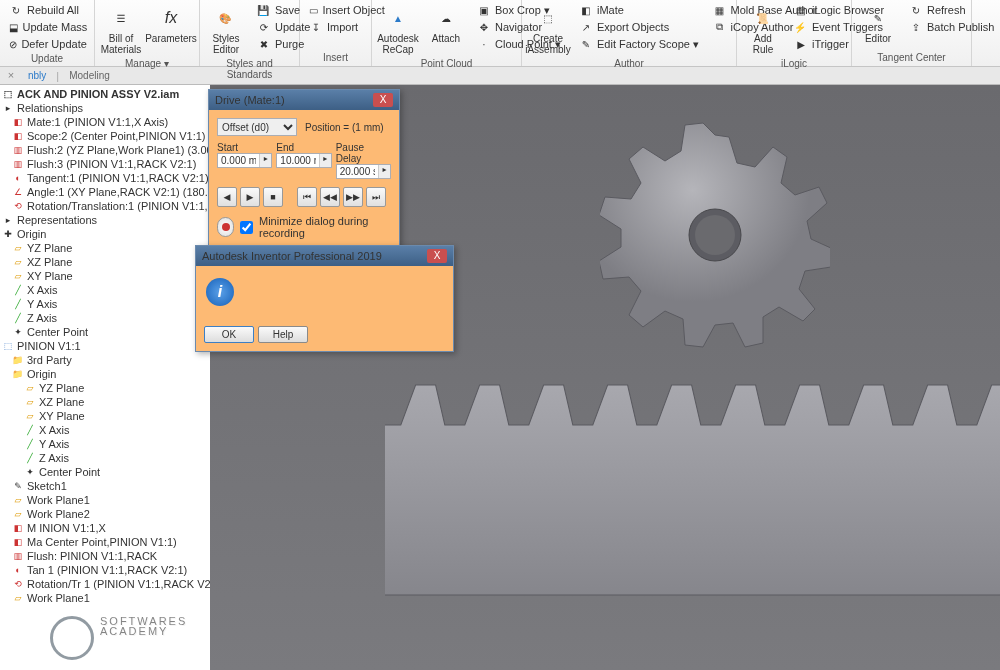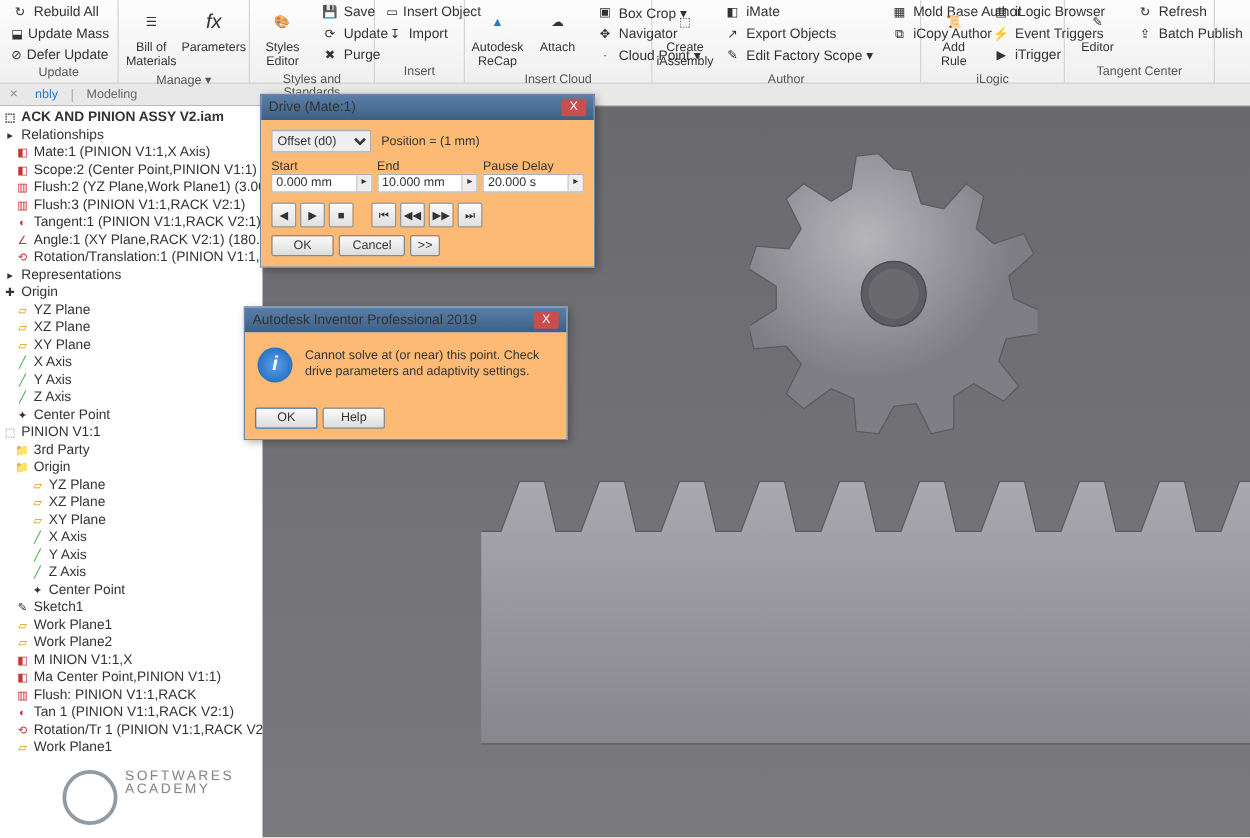--- a/index.html
+++ b/index.html
@@ -24,21 +24,21 @@
 .tnode .tico{width:12px;height:12px;flex-shrink:0;display:inline-flex;align-items:center;justify-content:center;font-size:9px}
 .tnode.bold{font-weight:bold}
 .ind1{padding-left:12px}.ind2{padding-left:24px}
 .viewport{flex:1;background:linear-gradient(#6a6a6e,#7a7a7e);position:relative}
 .gear{position:absolute;left:390px;top:35px}
 .rack{position:absolute;left:175px;top:280px}
 .dlg{position:absolute;background:#f0f0f0;border:1px solid #6b8aad;box-shadow:2px 2px 6px rgba(0,0,0,.3)}
 .dlg-title{background:linear-gradient(#5a7fa8,#3d5f85);color:#fff;font-size:11px;padding:3px 6px;display:flex;justify-content:space-between;align-items:center}
 .dlg-title .x{background:#c94f4f;color:#fff;width:20px;height:14px;text-align:center;line-height:14px;border-radius:2px;cursor:pointer;font-size:10px}
 .dlg-body{padding:8px;background:#fdba74}
-.dlg1{left:208px;top:75px;width:268px}
+.dlg1{left:208px;top:89px;width:192px}
 .dlg1 select{width:80px;font-size:10px;height:18px;border:1px solid #abadb3}
 .dlg1 .pos{font-size:10px;margin-left:8px}
 .dlg1 .flds{display:flex;gap:4px;margin-top:6px}
 .dlg1 .fld{flex:1}
 .dlg1 .fld label{font-size:10px;display:block}
 .dlg1 .fwrap{display:flex;border:1px solid #abadb3;background:#fff}
 .dlg1 .fwrap input{border:none;flex:1;width:100%;font-size:10px;padding:1px 3px;outline:none}
 .dlg1 .fwrap .ar{width:12px;text-align:center;background:#eee;border-left:1px solid #ccc;font-size:8px;cursor:pointer}
 .pbtns{display:flex;gap:3px;margin-top:8px;align-items:center}
 .pbtn{width:20px;height:20px;border:1px solid #999;background:linear-gradient(#fafafa,#e0e0e0);display:flex;align-items:center;justify-content:center;font-size:9px;cursor:pointer;border-radius:2px}
@@ -149,21 +149,21 @@
         <div class="rbtn-sm" style="color:#999">
             <span class="ico">✥</span>
             <span>Navigator</span>
           </div>
         <div class="rbtn-sm" style="color:#999">
             <span class="ico">·</span>
             <span>Cloud Point ▾</span>
           </div>
       </div>
     </div>
-    <div class="rgroup-label">Insert Cloud</div>
+    <div class="rgroup-label">Point Cloud</div>
   </div>
   <div class="rgroup" style="width:215px">
     <div class="rrow">
       <div class="rbtn-big">
           <span class="ico">⬚</span>
           <span style="white-space:pre">Create
 iAssembly</span>
         </div>
       <div class="rstack">
         <div class="rbtn-sm">
@@ -462,37 +462,41 @@
     <div class="pbtns">
       <div class="pbtn">◀</div>
       <div class="pbtn">▶</div>
       <div class="pbtn">■</div>
       <div style="width:8px"></div>
       <div class="pbtn">⏮</div>
       <div class="pbtn">◀◀</div>
       <div class="pbtn">▶▶</div>
       <div class="pbtn">⏭</div>
     </div>
+    <div class="recrow">
+      <div class="rec"></div>
+      <input type="checkbox" checked="" style="">
+      <span>Minimize dialog during recording</span>
+    </div>
     <div class="brow">
       <div class="btn">OK</div>
       <div class="btn">Cancel</div>
       <div class="btn sm">&gt;&gt;</div>
     </div>
   </div>
 </div>
 
 <div class="dlg dlg2">
   <div class="dlg-title">
       <span>Autodesk Inventor Professional 2019</span>
       <span class="x">X</span>
     </div>
   <div class="dlg-body">
     <div class="msgrow">
       <div class="info">i</div>
-      <p>Cannot solve at (or near) this point. Check drive parameters and adaptivity settings.</p>
     </div>
     <div class="brow">
       <div class="btn pri">OK</div>
       <div class="btn">Help</div>
     </div>
   </div>
 </div>
 
 <div class="watermark">
   <div class="wico"></div>

